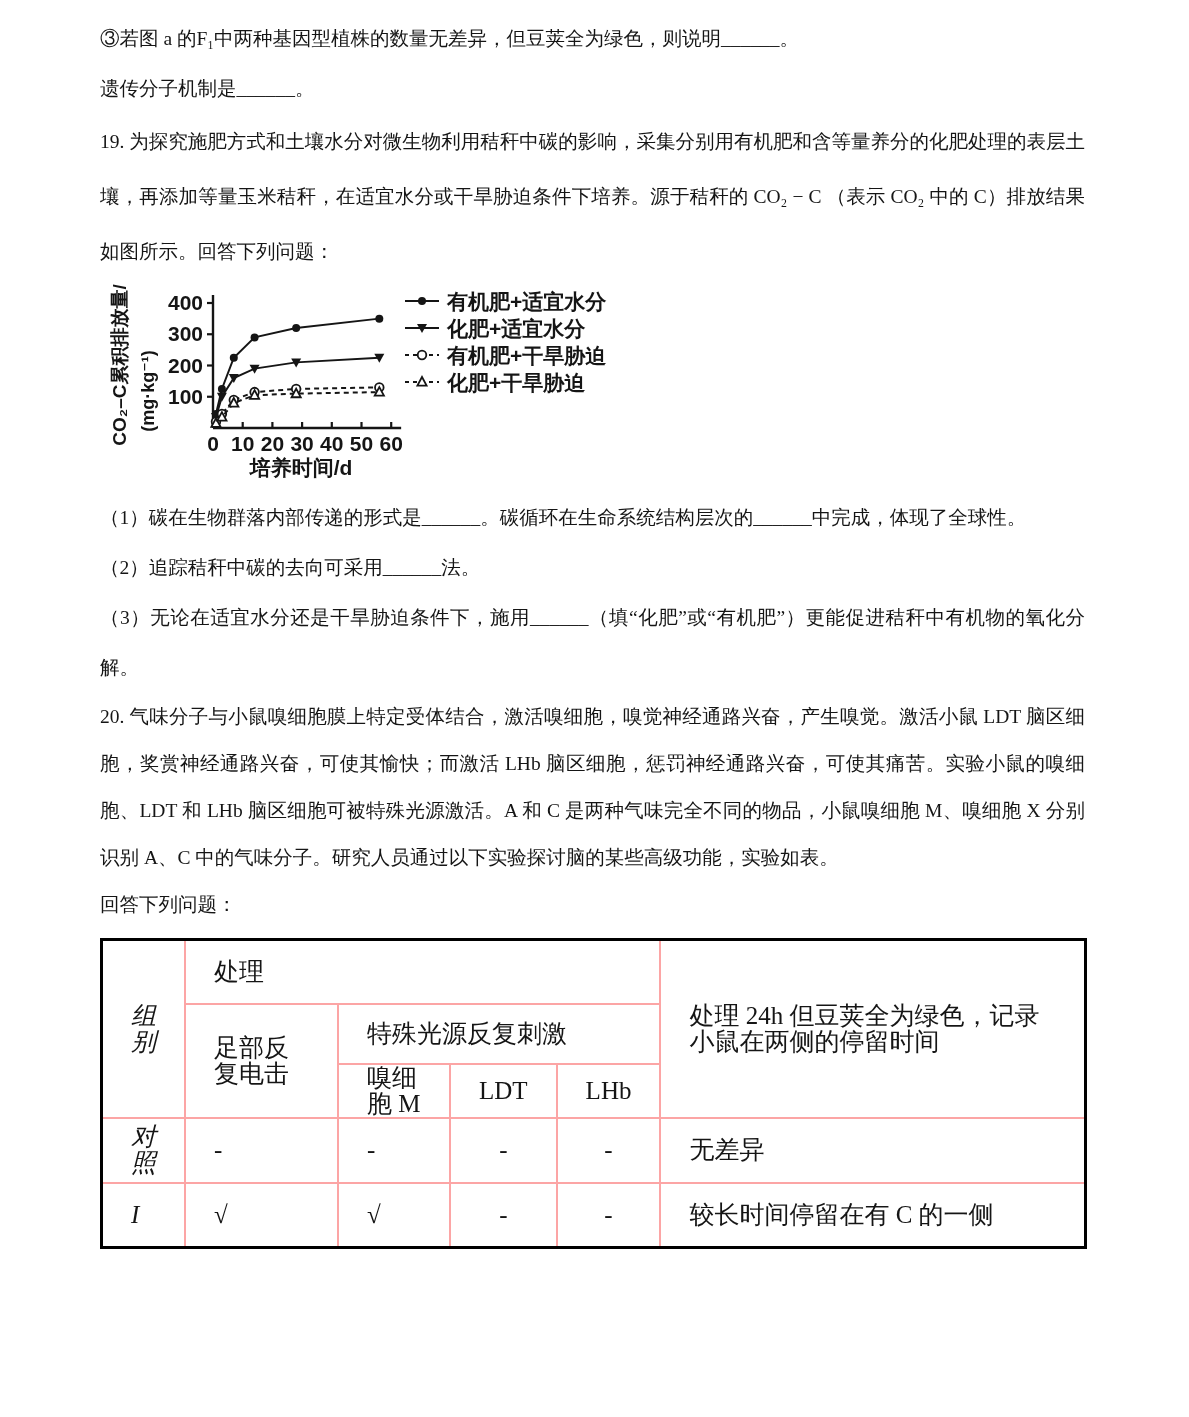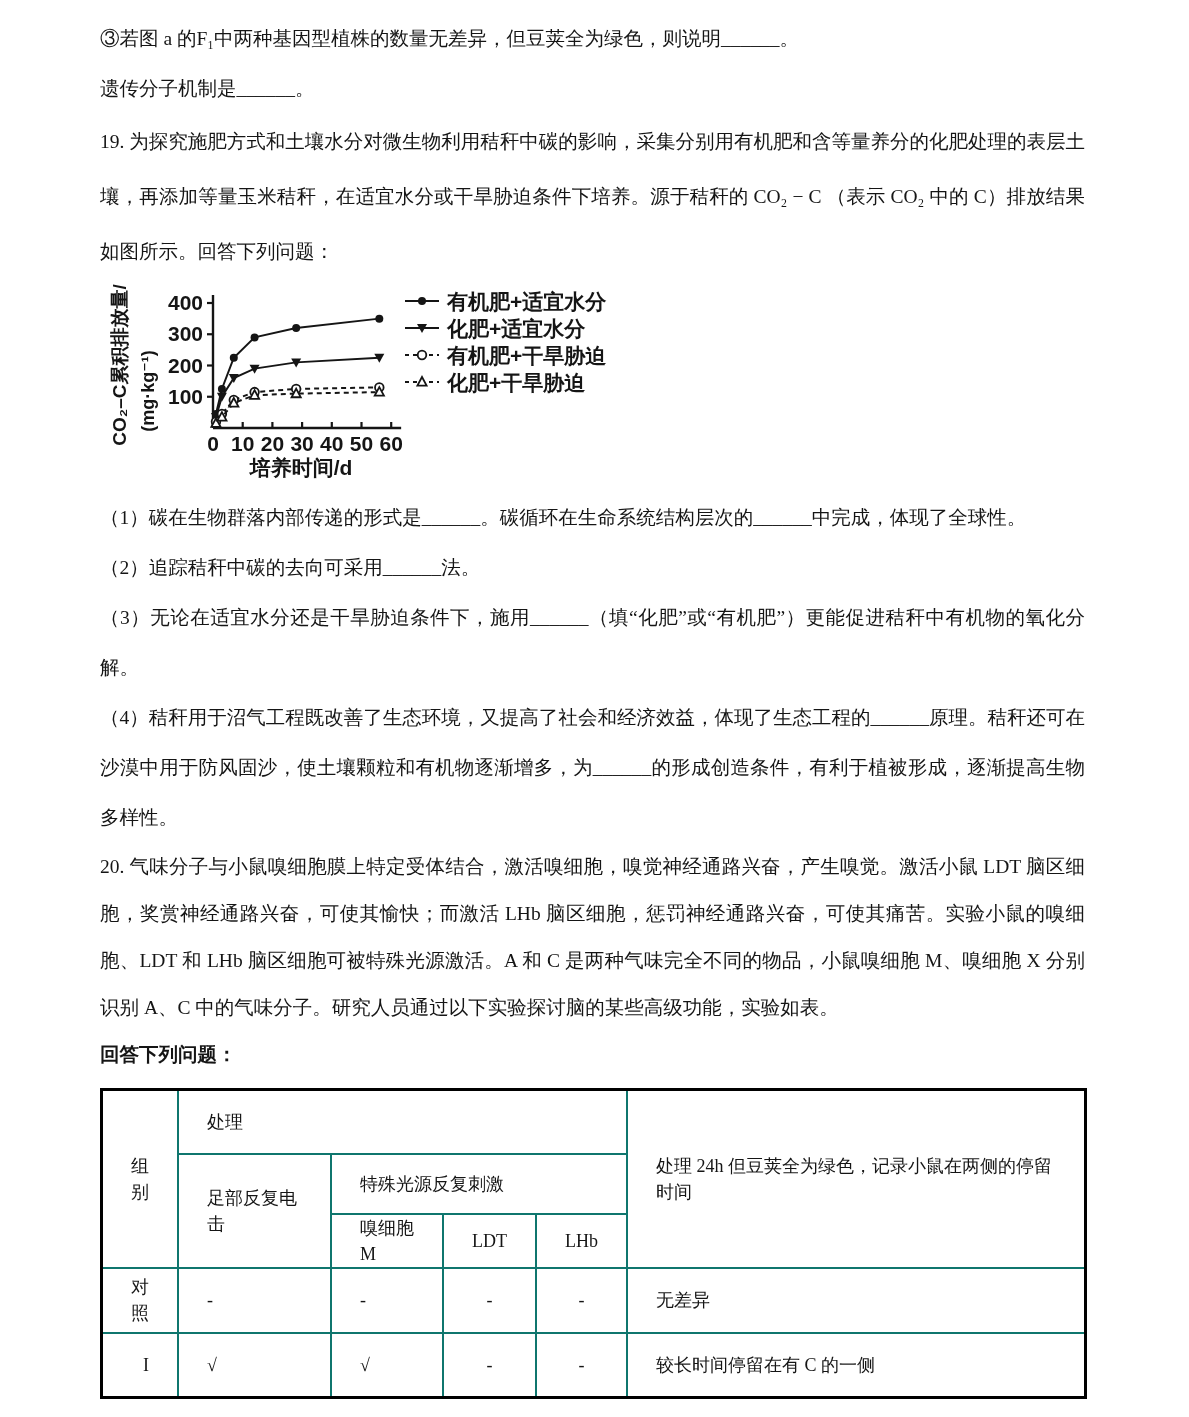--- a/index.html
+++ b/index.html
@@ -9,33 +9,33 @@
     color:#151515;
     font-family:"Liberation Serif","DejaVu Serif",serif;
     font-size:19.5px;
   }
   .doc { padding:14px 104px 0 100px; }
   p[data-name] { text-align:justify; }
   .line   { line-height:50px; text-align:left; }
   .q19    { line-height:55px; }
   .subq   { line-height:50px; }
   .q20    { line-height:47px; }
-  .prompt { line-height:47px; text-align:left;font-weight:bold; }
+  .prompt { line-height:47px; text-align:left; }
   .chart-wrap { height:206px; margin:4px 0 4px 4px; }
   svg text { font-family:"Liberation Sans","DejaVu Sans",sans-serif; font-weight:bold; fill:#151515; }
 
   table.exp {
     border-collapse:collapse; width:987px; margin-top:10px;
     border:3px solid #000;
   }
   table.exp td {
-    border:2px solid #0f766e; vertical-align:middle;
-    padding:0 28px; font-size:18px; line-height:26px;
+    border:2px solid #fca5a5; vertical-align:middle;
+    padding:0 28px; font-size:25px; line-height:26px;
   }
-  td.c-group  { width:66px;  text-align:right; padding:0 4px; }
+  td.c-group  { width:66px;  text-align:left; padding:0 4px;font-style:italic; }
   td.c-foot   { width:153px; }
   td.c-m      { width:112px; padding:0 10px; }
   td.c-ldt    { width:65px;  text-align:center; padding:0 4px;margin-top:35px; }
   td.c-lhb    { width:63px;  text-align:center; padding:0 4px; }
   td.c-result { }
   tr.h1 td { height:64px; }
   tr.h2 td { height:60px; }
   tr.h3 td { height:52px; }
   tr.d  td { height:65px; }
 </style>
@@ -116,21 +116,20 @@
         <text x="343" y="80" font-size="21" text-anchor="start">有机肥+干旱胁迫</text>
         <path d="M301,99 L335,99" stroke="#151515" stroke-width="2" fill="none" stroke-dasharray="4,4"></path>
         <path d="M318,94 L322.6,102.6 L313.4,102.6 Z" fill="#fff" stroke="#151515" stroke-width="1.8"></path>
         <text x="343" y="107" font-size="21" text-anchor="start">化肥+干旱胁迫</text>
       </svg>
   </div>
 
   <p class="subq" data-name="question-19-sub1">（1）碳在生物群落内部传递的形式是______。碳循环在生命系统结构层次的______中完成，体现了全球性。</p>
   <p class="subq" data-name="question-19-sub2">（2）追踪秸秆中碳的去向可采用______法。</p>
   <p class="subq" data-name="question-19-sub3">（3）无论在适宜水分还是干旱胁迫条件下，施用______（填“化肥”或“有机肥”）更能促进秸秆中有机物的氧化分解。</p>
-  <p class="subq" data-name="question-19-sub4">（4）秸秆用于沼气工程既改善了生态环境，又提高了社会和经济效益，体现了生态工程的______原理。秸秆还可在沙漠中用于防风固沙，使土壤颗粒和有机物逐渐增多，为______的形成创造条件，有利于植被形成，逐渐提高生物多样性。</p>
 
   <p class="q20" data-name="question-20-stem">20. 气味分子与小鼠嗅细胞膜上特定受体结合，激活嗅细胞，嗅觉神经通路兴奋，产生嗅觉。激活小鼠 LDT 脑区细胞，奖赏神经通路兴奋，可使其愉快；而激活 LHb 脑区细胞，惩罚神经通路兴奋，可使其痛苦。实验小鼠的嗅细胞、LDT 和 LHb 脑区细胞可被特殊光源激活。A 和 C 是两种气味完全不同的物品，小鼠嗅细胞 M、嗅细胞 X 分别识别 A、C 中的气味分子。研究人员通过以下实验探讨脑的某些高级功能，实验如表。</p>
   <p class="prompt" data-name="question-20-prompt">回答下列问题：</p>
 
   <table class="exp" data-name="experiment-table">
     <tbody>
         <tr class="h1">
       <td class="c-group" rowspan="3" data-name="table-header-group">组别</td>
       <td class="c-foot" colspan="4" data-name="table-header-treatment">处理</td>
       <td class="c-result" rowspan="3" data-name="table-header-result">处理 24h 但豆荚全为绿色，记录小鼠在两侧的停留时间</td>

